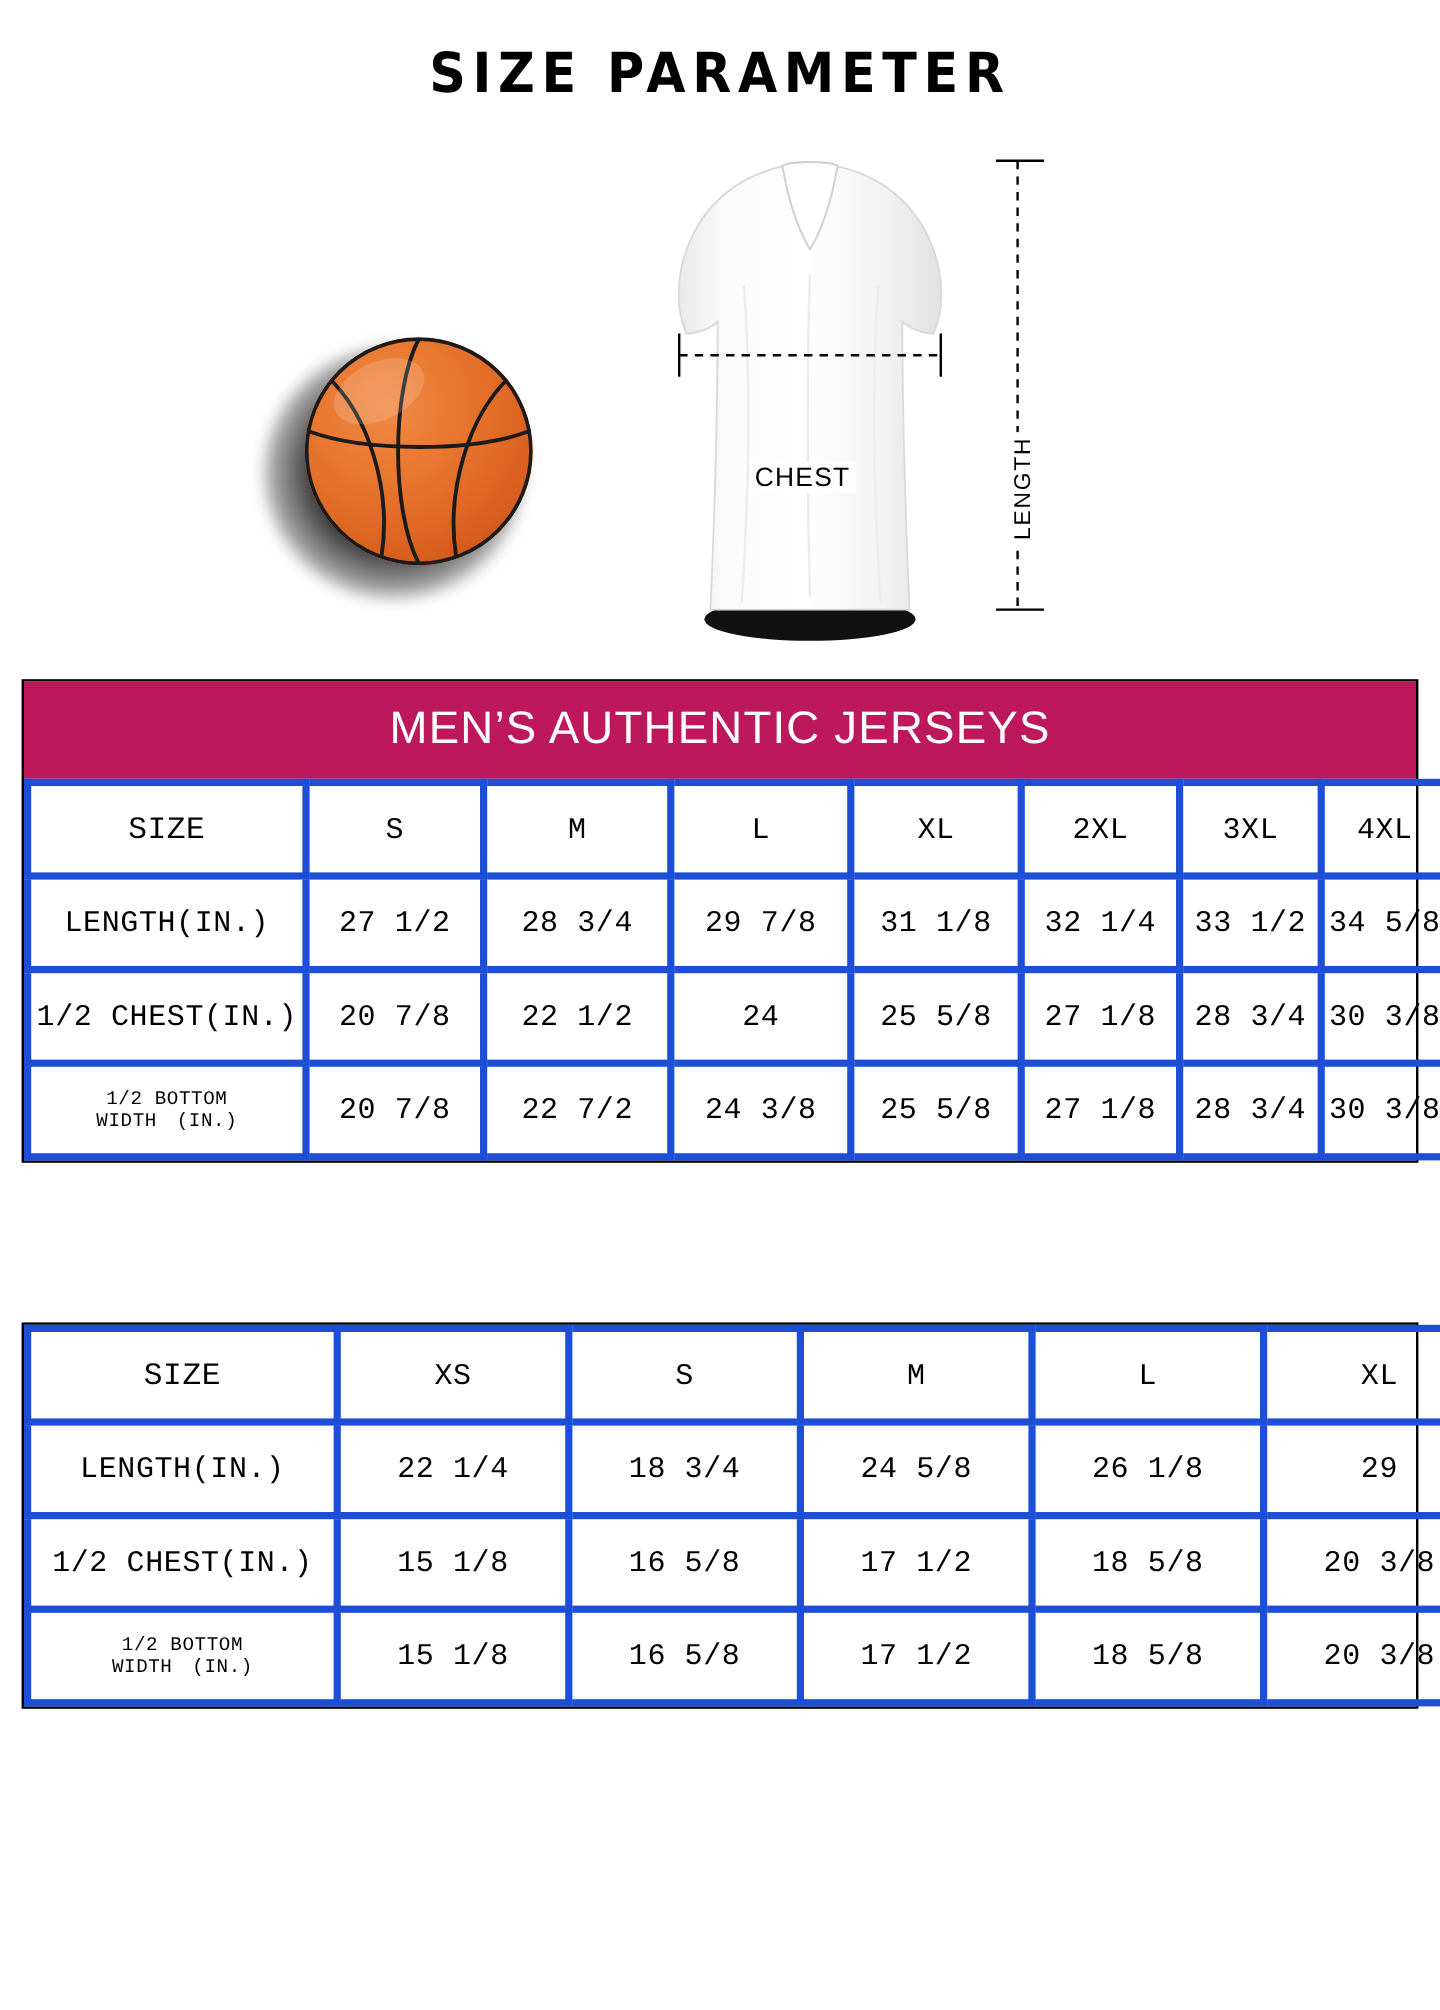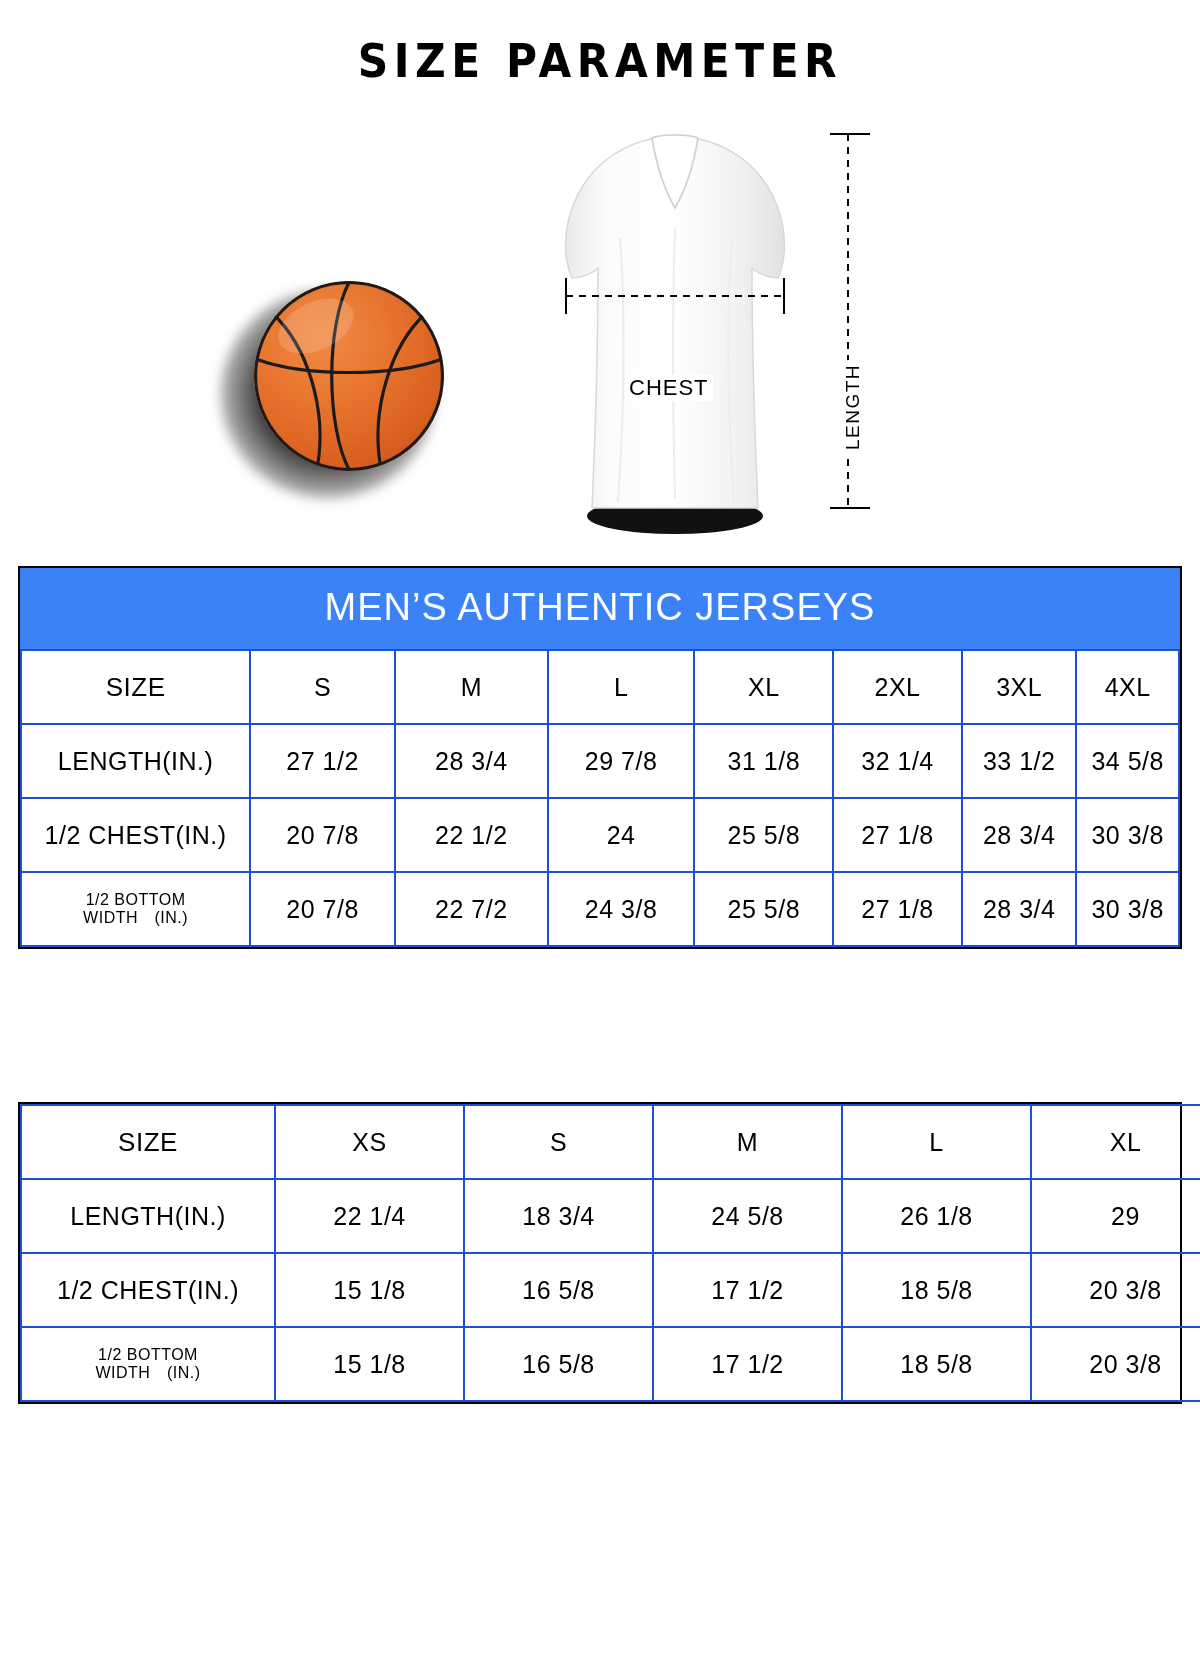--- a/index.html
+++ b/index.html
@@ -75,21 +75,21 @@
     left: 540px;
     top: 8px;
     width: 280px;
     height: 420px;
   }
   .jersey-wrap svg { position: absolute; left: 0; top: 0; }
 
   .chest-label {
     position: absolute;
     left: 625px;
-    top: 265px;
+    top: 275px;
     font-size: 22px;
     letter-spacing: 1px;
     font-family: "Liberation Sans", sans-serif;
     background: #ffffff;
     padding: 0 4px;
   }
   .length-label {
     position: absolute;
     left: 842px;
     top: 250px;
@@ -107,39 +107,39 @@
     position: absolute;
     left: 18px;
     width: 1164px;
     border: 2px solid #000;
     box-sizing: border-box;
   }
   #men-table { top: 566px; }
   #boy-table { top: 1102px; }
 
   .tbl-head {
-    background: #3b82f6;
+    background: #be185d;
     color: #ffffff;
     text-align: center;
     font-size: 38px;
     letter-spacing: 1px;
     padding: 18px 0 20px 0;
     font-family: "Liberation Sans", sans-serif;
   }
   table {
     border-collapse: collapse;
     width: 100%;
     table-layout: fixed;
   }
   td {
-    border: 2px solid #1d4ed8;
+    border: 6px solid #1d4ed8;
     text-align: center;
     font-size: 25px;
     height: 68px;
-    font-family: Liberation Sans, sans-serif;
+    font-family: Liberation Mono, monospace;
     letter-spacing: 0.5px;
     padding: 2px 2px;
   }
   td.rowhead {
     font-size: 25px;
   }
   td.two-line {
     line-height: 1.15;
     font-size: 16px;
   }

